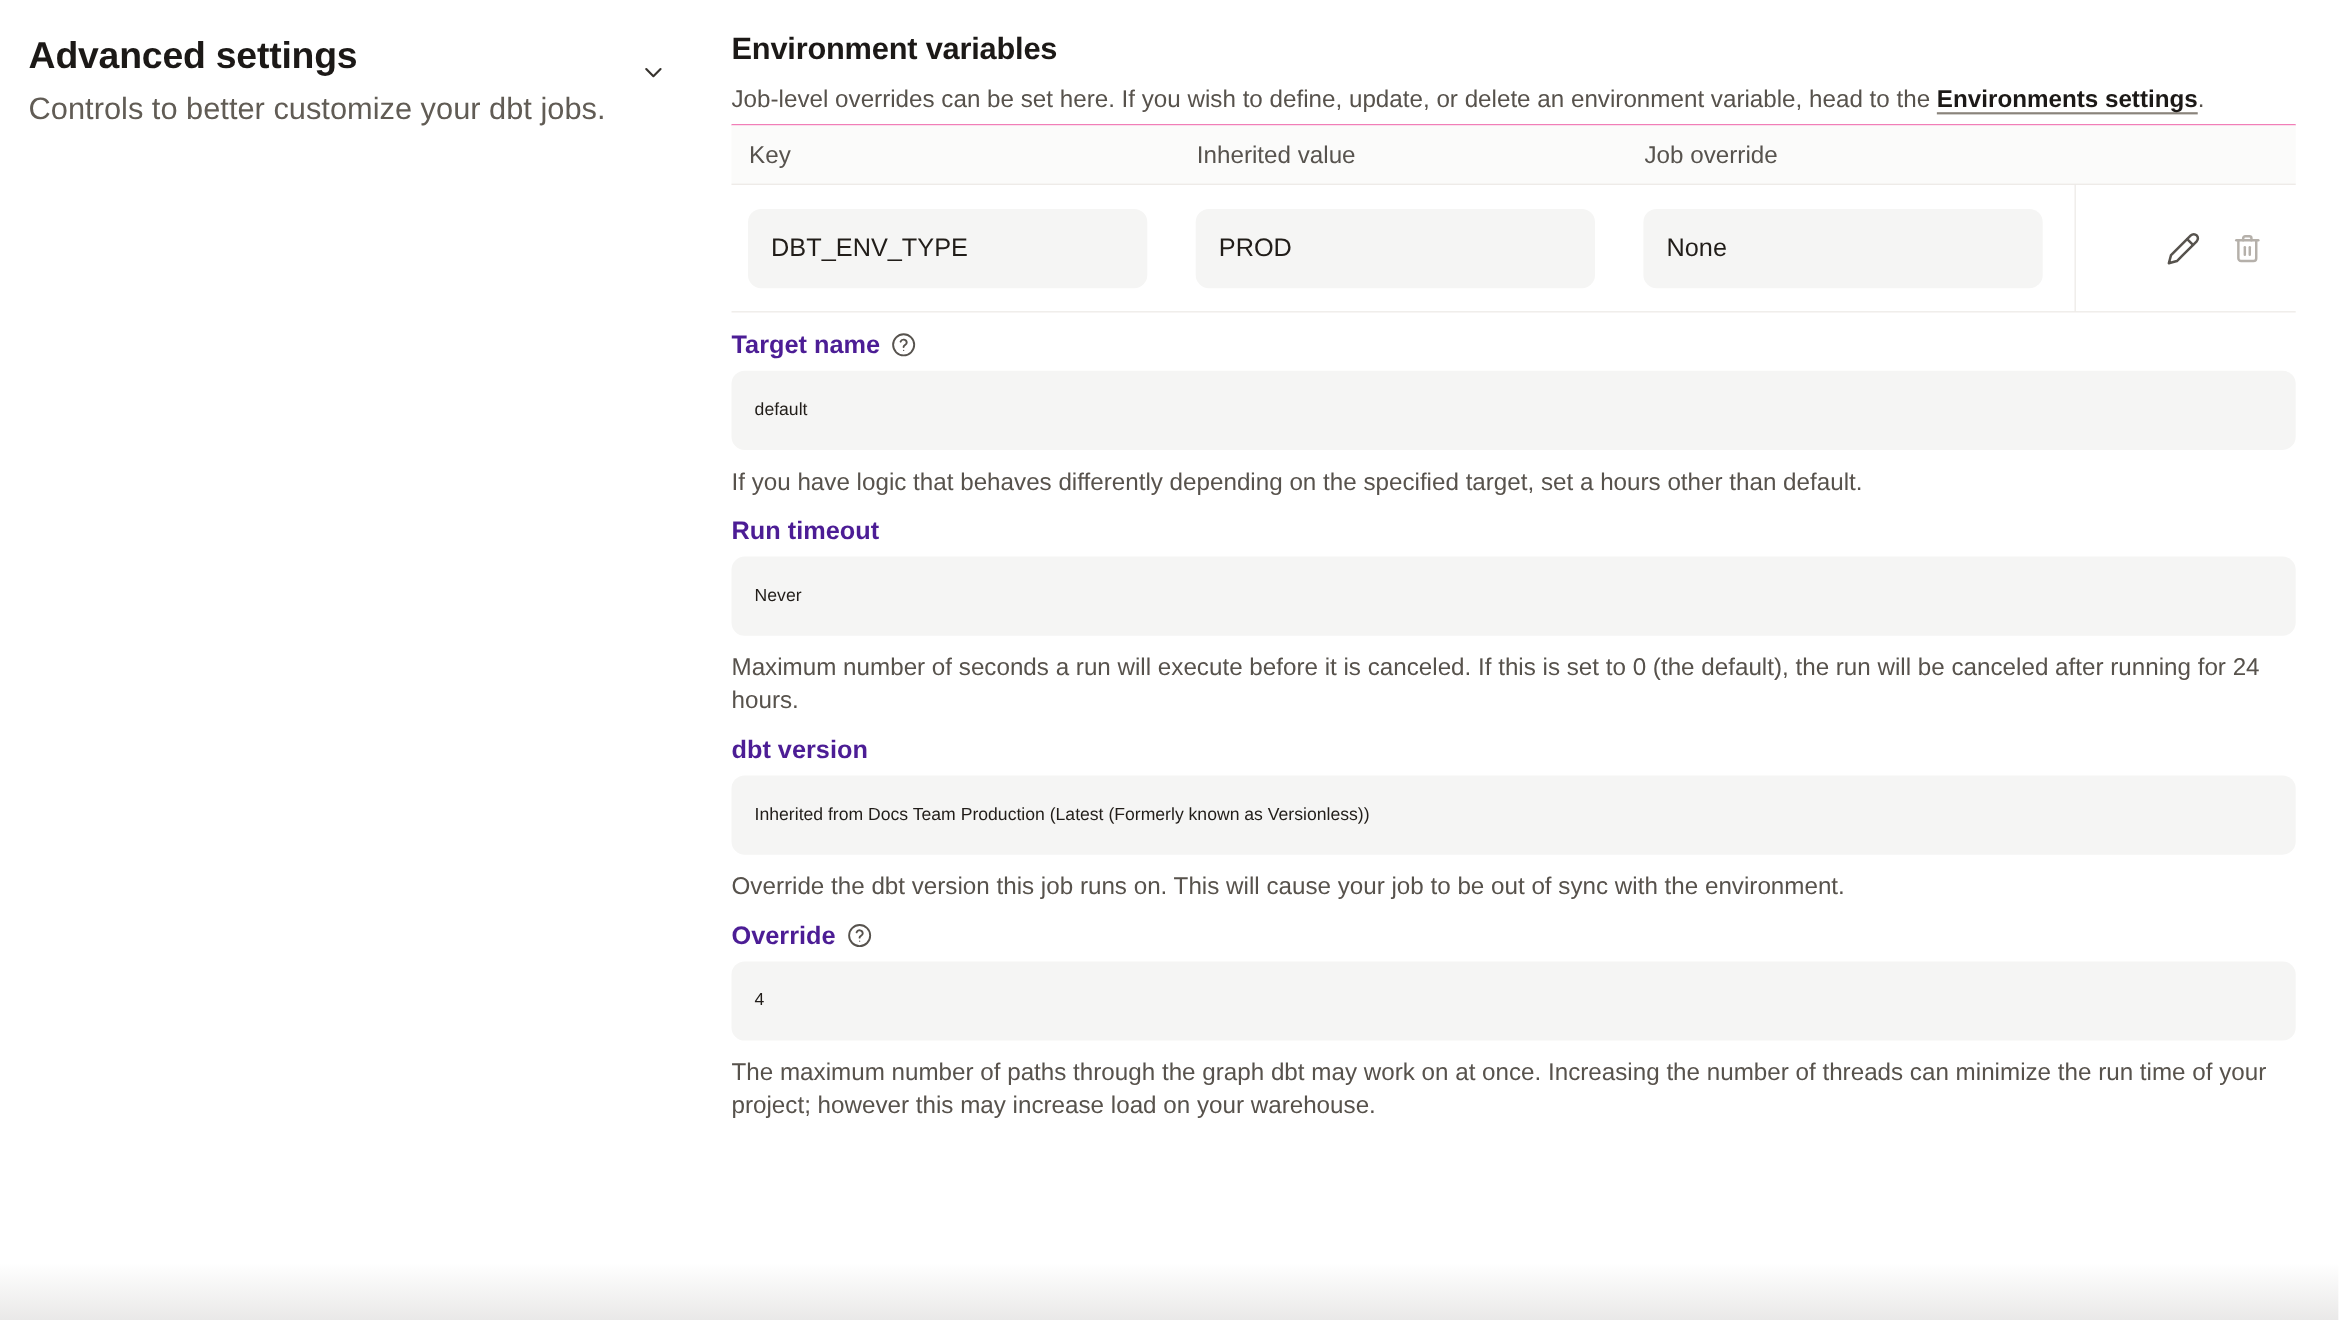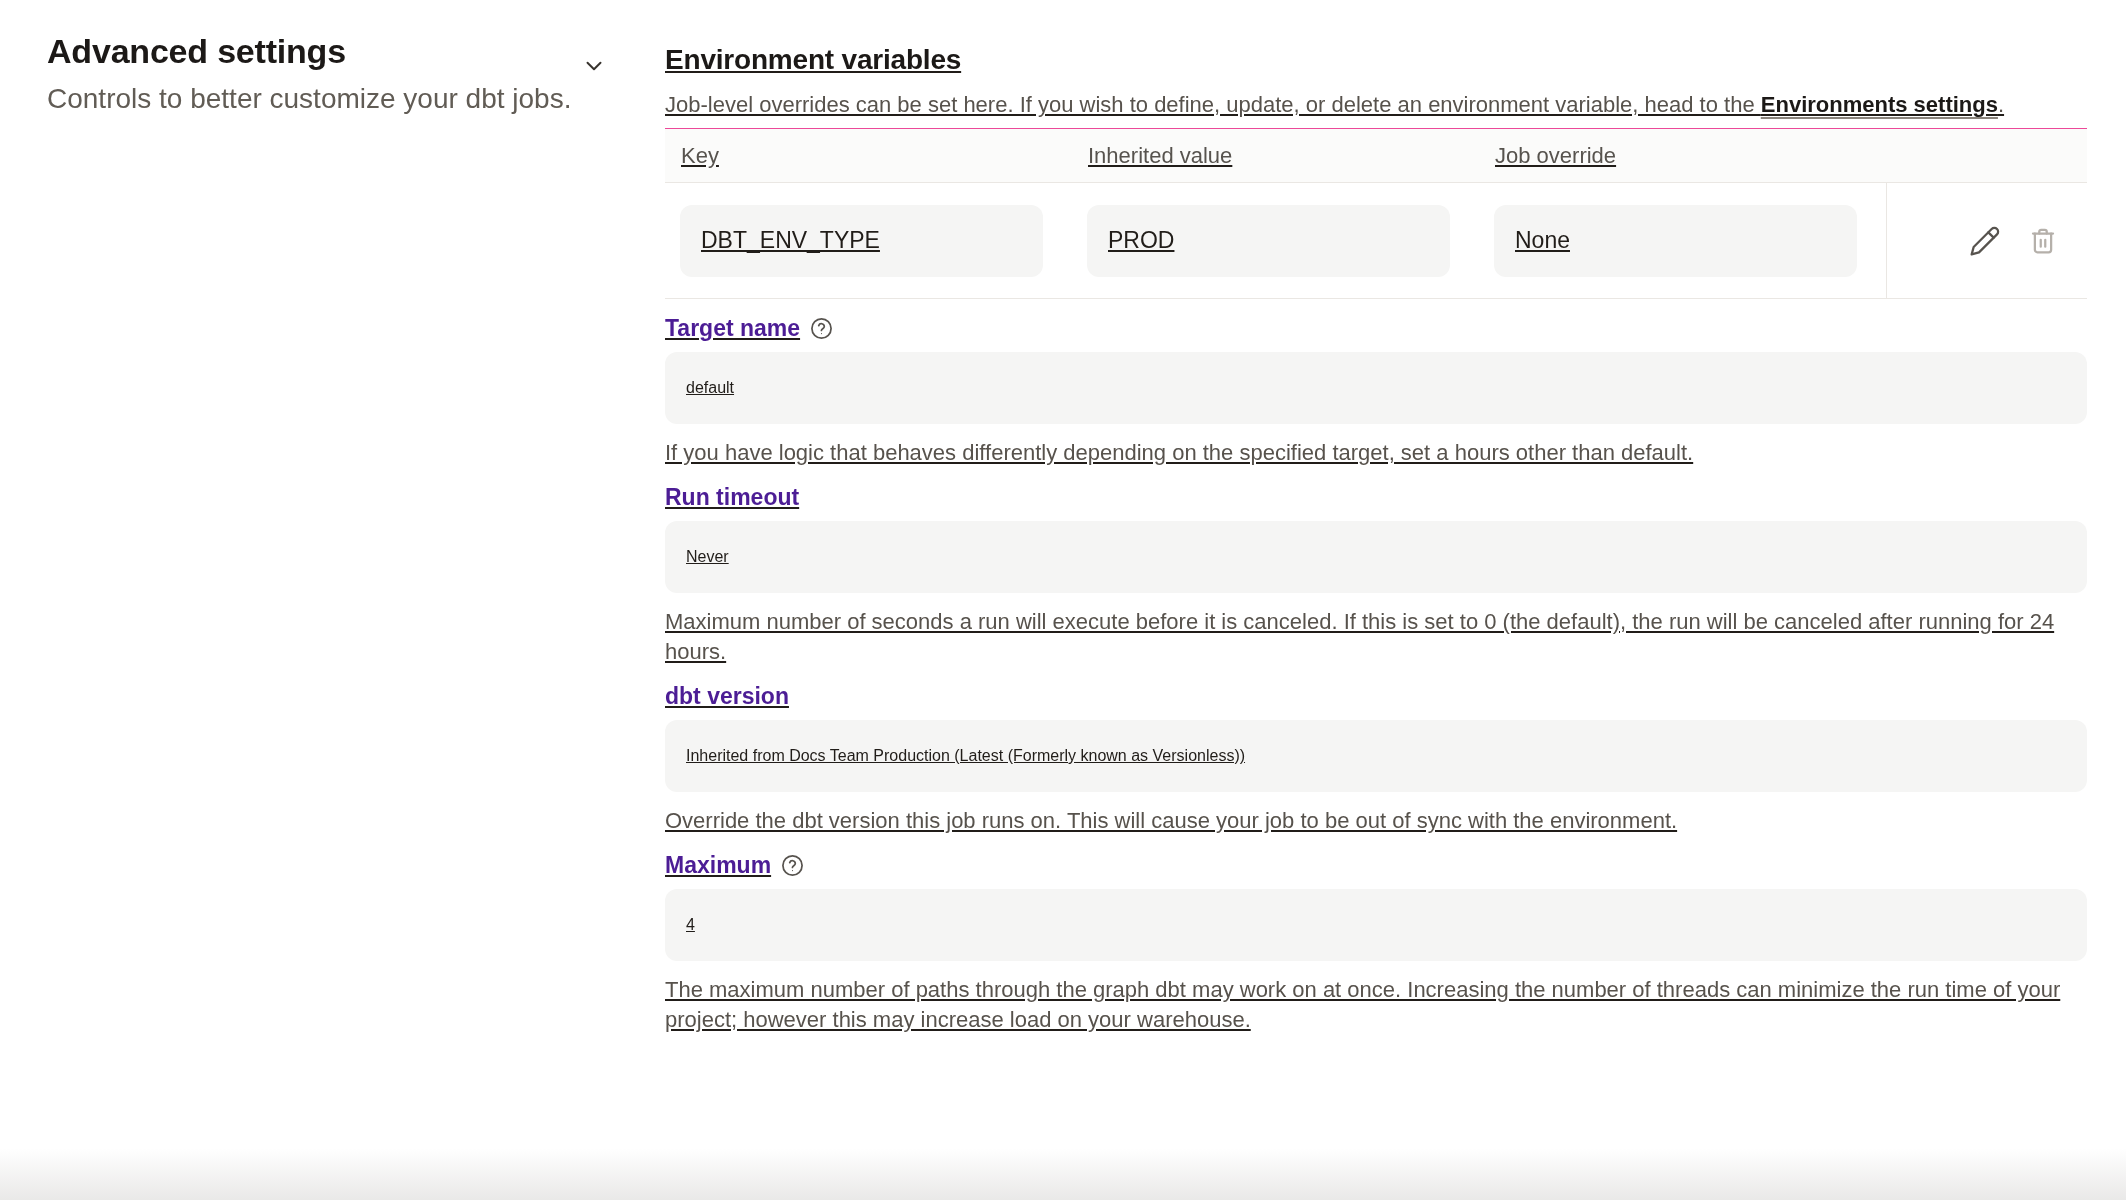--- a/index.html
+++ b/index.html
@@ -6,32 +6,32 @@
   html, body {
     width: 2126px; height: 1200px;
     background: #ffffff;
     font-family: "Liberation Sans", "DejaVu Sans", sans-serif;
     color: #211d19;
     overflow: hidden;
     position: relative;
   }
 
   
-  .left-panel { position: absolute; left: 47px; top: 30px; width: 540px; }
+  .left-panel { position: absolute; left: 26px; top: 30px; width: 540px; }
   .left-title { font-size: 34px; font-weight: 700; color: #1c1917; line-height: 42px; letter-spacing: -0.2px; }
   .left-subtitle { margin-top: 13px; font-size: 28px; color: #615c55; line-height: 28px; }
   .collapse-btn {
     position: absolute; left: 578px; top: 50px;
     width: 32px; height: 32px;
     display: flex; align-items: center; justify-content: center;
     cursor: pointer; background: transparent; border: none;
   }
 
   
-  .right-panel { position: absolute; left: 665px; top: 43px; width: 1422px; text-decoration: underline; }
+  .right-panel { position: absolute; left: 665px; top: 28px; width: 1422px; }
   .section-heading { font-size: 28px; font-weight: 700; color: #1c1917; line-height: 34px; letter-spacing: -0.2px; }
   .section-desc {
     margin-top: 13px; font-size: 22px; line-height: 30px; color: #57524c; white-space: nowrap;
   }
   .section-desc .link {
     color: #1c1917; font-weight: 700;
     text-decoration: underline; text-decoration-color: #8a847c; text-underline-offset: 5px; text-decoration-thickness: 2px;
     cursor: pointer;
   }
 
@@ -176,21 +176,21 @@
   <div class="field">
     <div class="field-label-row">
       <span class="field-label">dbt version</span>
     </div>
     <div class="field-input">Inherited from Docs Team Production (Latest (Formerly known as Versionless))</div>
     <div class="field-help">Override the dbt version this job runs on. This will cause your job to be out of sync with the environment.</div>
   </div>
 
   <div class="field">
     <div class="field-label-row">
-      <span class="field-label">Maximum</span>
+      <span class="field-label">Override</span>
       <button class="help-icon">
         <svg width="23" height="23" viewBox="0 0 24 24" fill="none" stroke="#57534e" stroke-width="1.8" stroke-linecap="round">
           <circle cx="12" cy="12" r="10"></circle>
           <path d="M9.1 9a3 3 0 0 1 5.82 1c0 2-3 2.4-3 4"></path>
           <circle cx="12" cy="17.3" r="0.6" fill="#57534e" stroke="none"></circle>
         </svg>
       </button>
     </div>
     <div class="field-input">4</div>
     <div class="field-help">The maximum number of paths through the graph dbt may work on at once. Increasing the number of threads can minimize the run time of your project; however this may increase load on your warehouse.</div>

